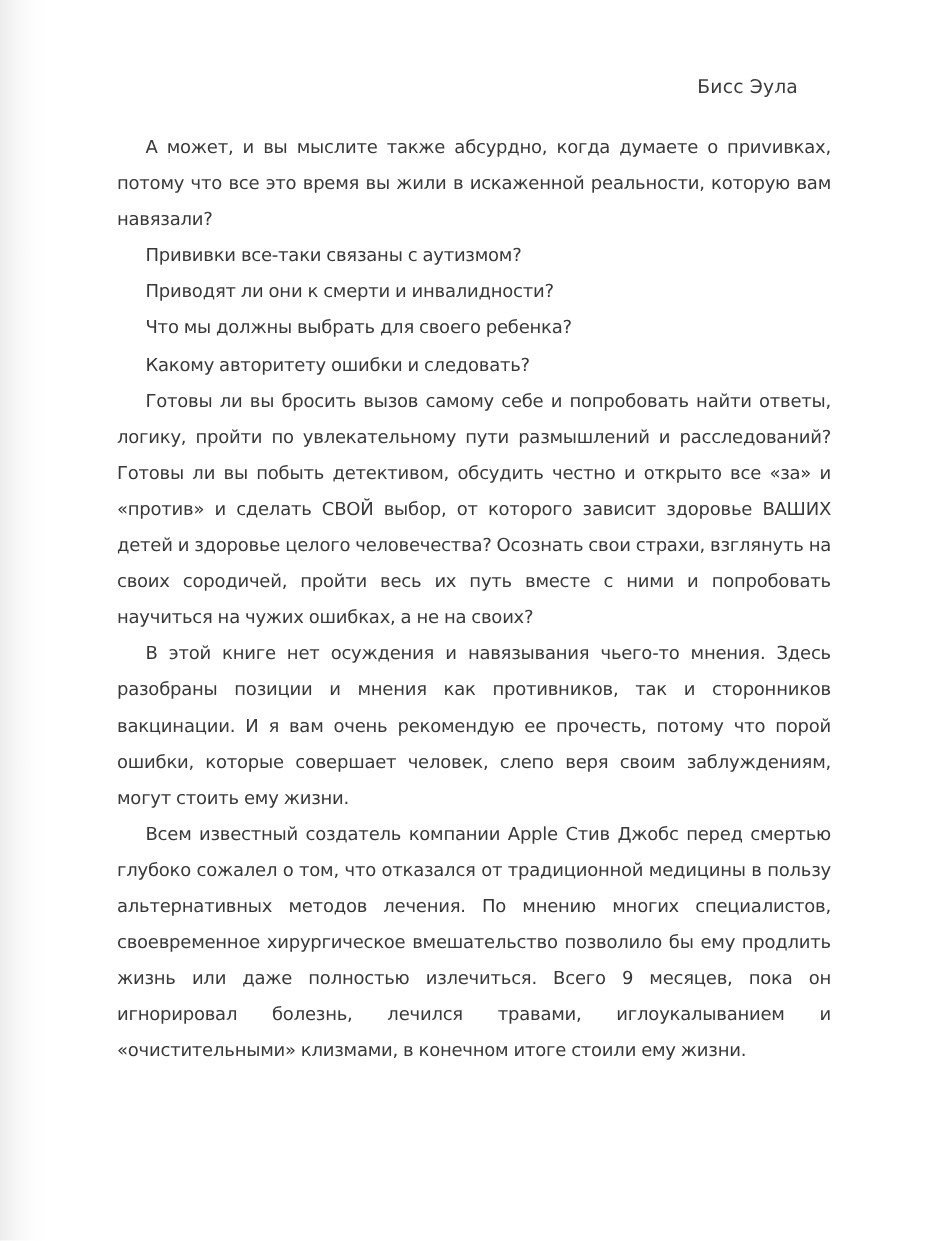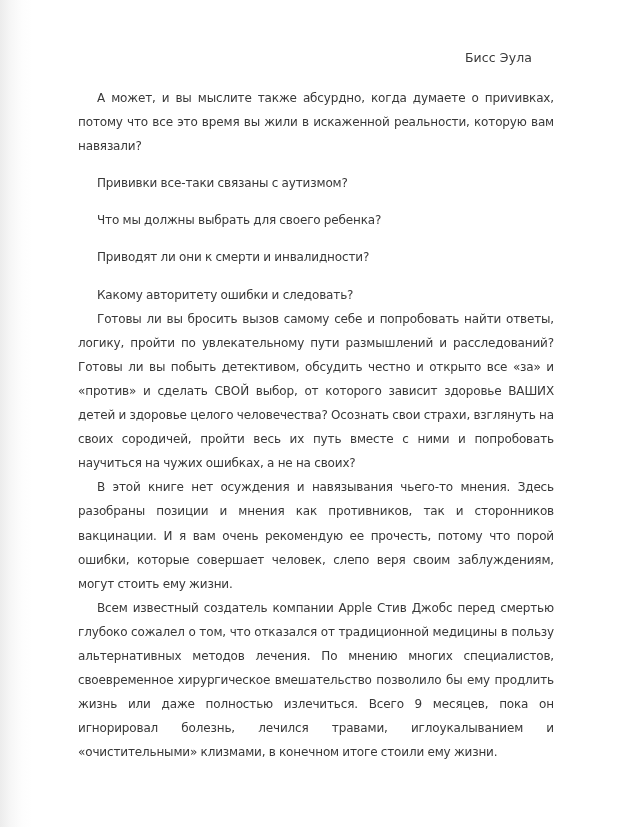--- a/index.html
+++ b/index.html
@@ -42,35 +42,34 @@
       hyphens: manual;
       letter-spacing: -0.15px;
       word-spacing: -0.3px;
     }
     .body-text p {
       margin: 0;
       text-indent: 19px;
     }
     .body-text p.line {
       text-align: left;
-      margin-top: 13px;
     }
     .last-line-left {
       text-align-last: left;
     }
   </style>
 </head>
 <body>
 
 <div class="page">
   <div class="running-header">Бисс Эула</div>
 
   <div class="body-text">
     <p class="last-line-left">А может, и вы мыслите также абсурдно, когда думаете о при­vивках, потому что все это время вы жили в искаженной реаль­ности, которую вам навязали?</p>
     <p class="line">Прививки все-таки связаны с аутизмом?</p>
+    <p class="line">Приводят ли они к смерти и инвалидности?</p>
     <p class="line">Что мы должны выбрать для своего ребенка?</p>
-    <p class="line">Приводят ли они к смерти и инвалидности?</p>
     <p class="line">Какому авторитету ошибки и следовать?</p>
     <p class="last-line-left">Готовы ли вы бросить вызов самому себе и попробовать най­ти ответы, логику, пройти по увлекательному пути размышлений и расследований? Готовы ли вы побыть детективом, обсудить честно и открыто все «за» и «против» и сделать СВОЙ выбор, от которого зависит здоровье ВАШИХ детей и здоровье целого че­ловечества? Осознать свои страхи, взглянуть на своих сороди­чей, пройти весь их путь вместе с ними и попробовать научиться на чужих ошибках, а не на своих?</p>
     <p class="last-line-left">В этой книге нет осуждения и навязывания чьего-то мнения. Здесь разобраны позиции и мнения как противников, так и сто­ронников вакцинации. И я вам очень рекомендую ее прочесть, потому что порой ошибки, которые совершает человек, слепо веря своим заблуждениям, могут стоить ему жизни.</p>
     <p class="last-line-left">Всем известный создатель компании Apple Стив Джобс перед смертью глубоко сожалел о том, что отказался от традиционной медицины в пользу альтернативных методов лечения. По мнению многих специалистов, своевременное хирургическое вмешательство позволило бы ему продлить жизнь или даже полностью излечиться. Всего 9 месяцев, пока он игнорировал болезнь, лечился травами, иглоукалыванием и «очистительными» клизмами, в конечном итоге стоили ему жизни.</p>
   </div>
 </div>
 
 </body></html>

